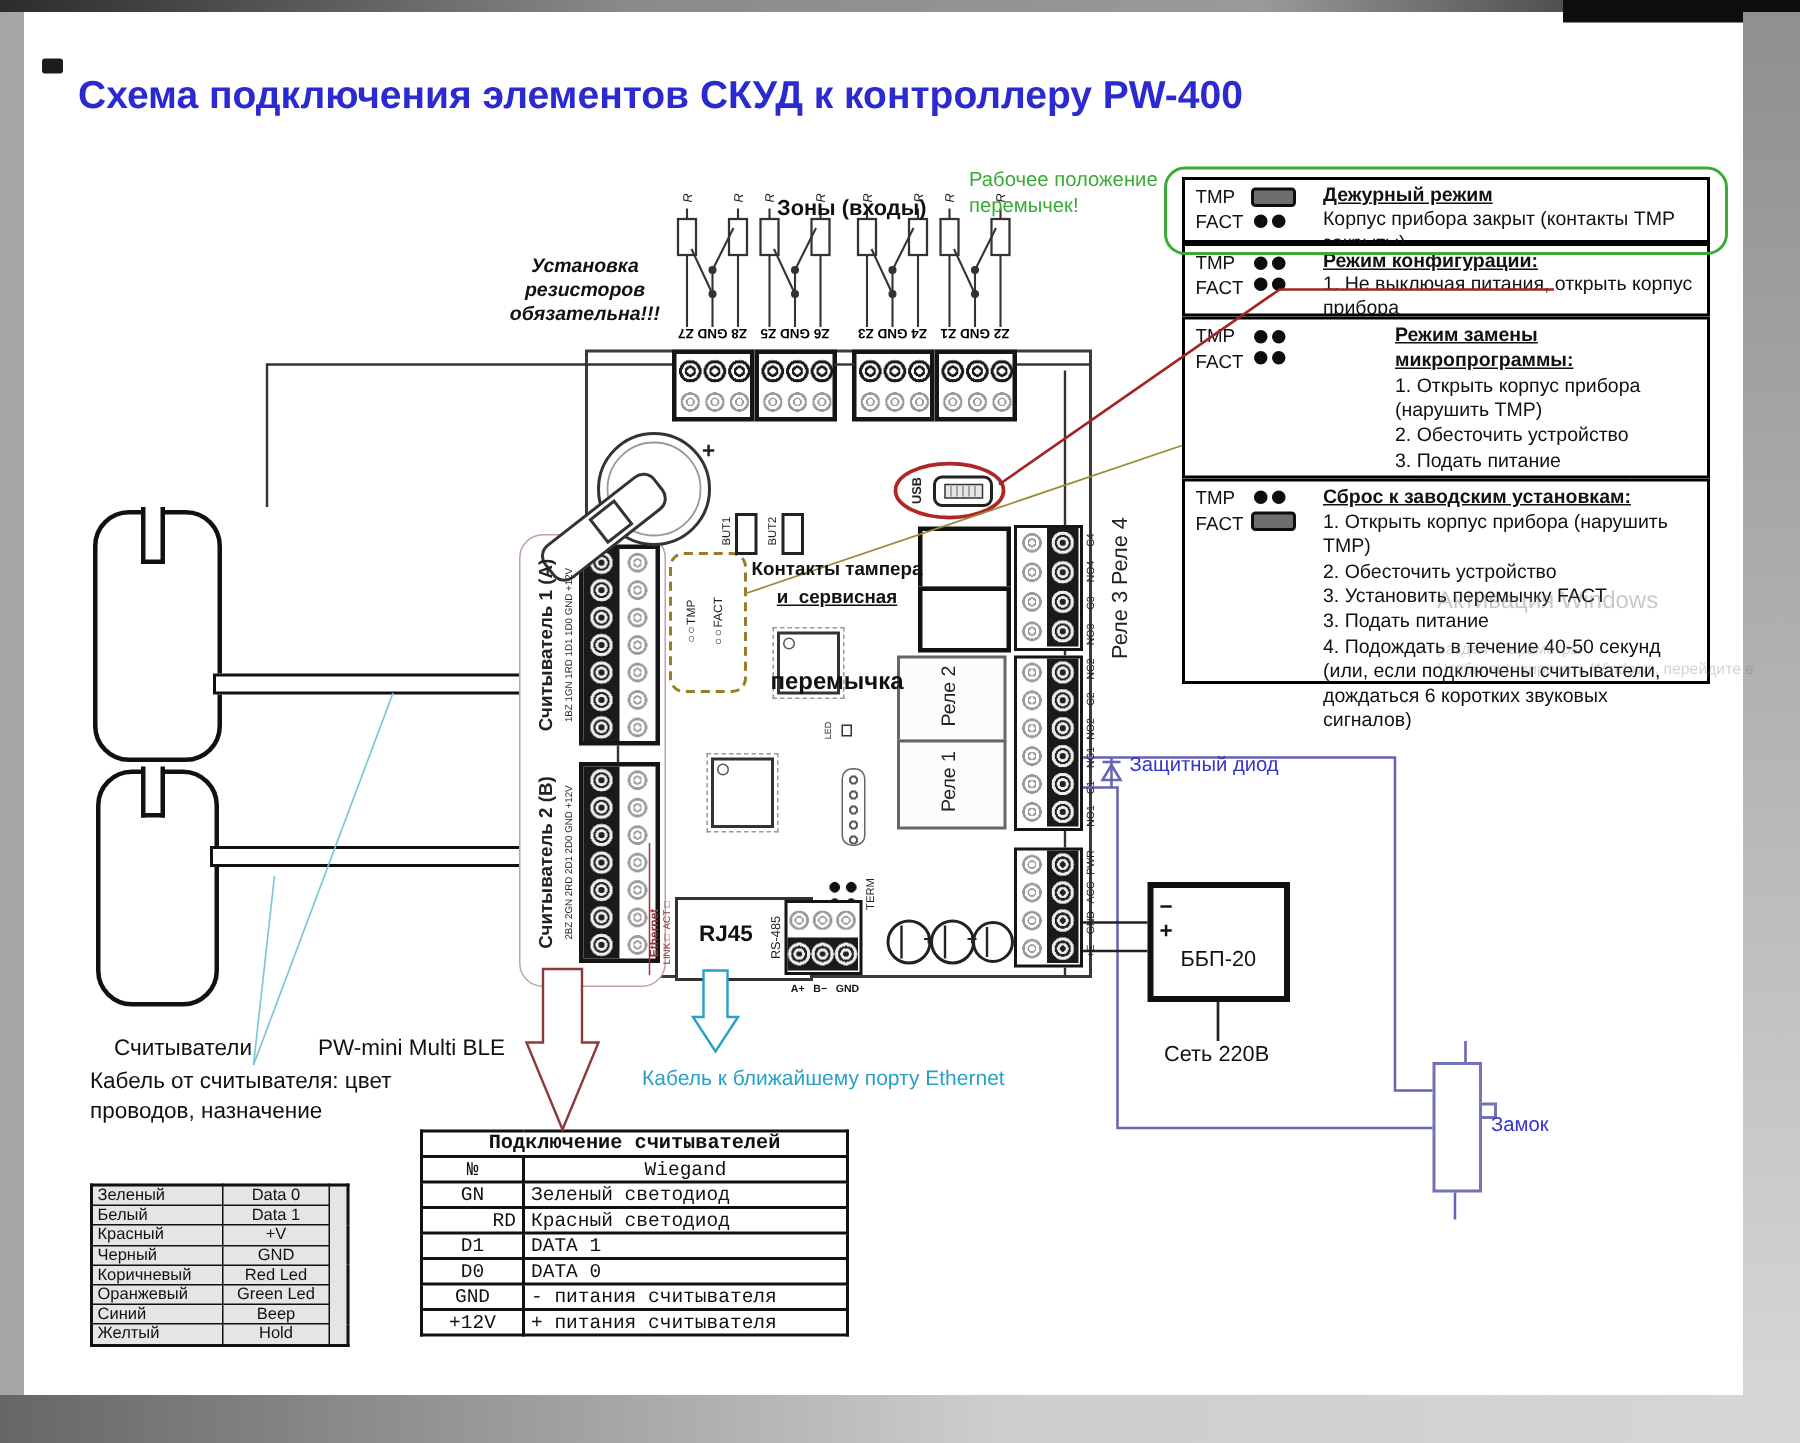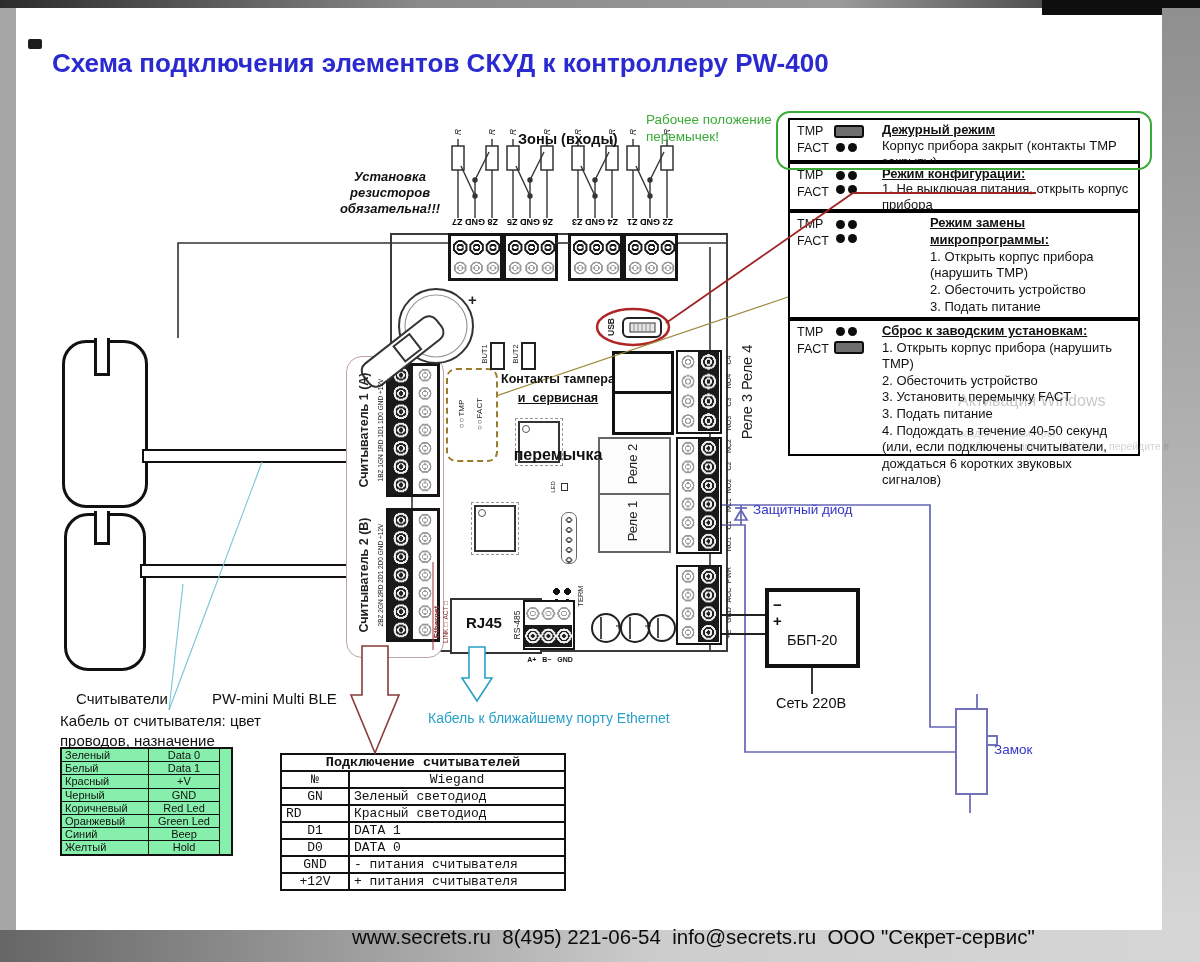--- a/index.html
+++ b/index.html
@@ -265,21 +265,21 @@
   <div class="lbl" style="left:773px;top:596px;font-size:15px;font-weight:bold;">−</div>
   <div class="lbl" style="left:773px;top:612px;font-size:15px;font-weight:bold;">+</div>
   <div class="lbl" style="left:787px;top:632px;font-size:14.5px;">ББП-20</div>
   <div class="lbl" style="left:776px;top:695px;font-size:14.5px;">Сеть 220В</div>
   <div class="abs" style="left:955px;top:708px;width:33px;height:87px;border:2px solid #7272b8;background:#fff;box-sizing:border-box;z-index:6;"></div>
   <div class="abs" style="left:986px;top:735px;width:12px;height:11px;border:2px solid #7272b8;background:#fff;box-sizing:border-box;z-index:6;"></div>
   <div class="lbl" style="left:994px;top:742px;font-size:13.5px;color:#3434c8;">Замок</div>
   <div class="lbl" style="left:753px;top:502px;font-size:13.5px;color:#3434c8;">Защитный диод</div>
   <div class="lbl" style="left:428px;top:710px;font-size:14px;color:#2aa0c8;">Кабель к ближайшему порту Ethernet</div>
 
-  <table class="wt abs" style="left:60px;top:747px;z-index:20;border:2.2px solid #111;background:#86efac;">
+  <table class="wt abs" style="left:60px;top:789px;z-index:20;border:2.2px solid #111;background:#e5e5e5;">
     <tbody>
         <tr>
           <td style="width:80px;">Зеленый</td>
           <td style="width:64px;text-align:center;">Data 0</td>
           <td style="width:5px;border-top:none;border-bottom:none;"></td>
         </tr>
     <tr>
           <td>Белый</td>
           <td style="text-align:center;">Data 1</td>
           <td style="border-top:none;border-bottom:none;"></td>
@@ -324,21 +324,21 @@
         </tr>
     <tr>
           <td style="width:58px;text-align:center;">№</td>
           <td style="width:206px;text-align:center;">Wiegand</td>
         </tr>
     <tr>
           <td style="text-align:center;">GN</td>
           <td>Зеленый светодиод</td>
         </tr>
     <tr>
-          <td style="text-align:left;">RD</td>
+          <td style="text-align:right;">RD</td>
           <td>Красный светодиод</td>
         </tr>
     <tr>
           <td style="text-align:center;">D1</td>
           <td>DATA 1</td>
         </tr>
     <tr>
           <td style="text-align:center;">D0</td>
           <td>DATA 0</td>
         </tr>
@@ -346,21 +346,20 @@
           <td style="text-align:center;">GND</td>
           <td>- питания считывателя</td>
         </tr>
     <tr>
           <td style="text-align:center;">+12V</td>
           <td>+ питания считывателя</td>
         </tr>
   </tbody>
     </table>
 
-  <div class="lbl" style="left:352px;top:925px;font-size:20.5px;color:#0b0b0b;z-index:80;">www.secrets.ru  8(495) 221-06-54  info@secrets.ru  ООО "Секрет-сервис"</div>
 
   <svg width="1200" height="962" style="position:absolute;left:0;top:0;z-index:50;pointer-events:none;">
 
     <g stroke="#333" stroke-width="1.4" fill="none">
       <g transform="translate(448,0)">
           <path d="M10 218 V170 M10 146 V139 M44 218 V170 M44 146 V139 M27 218 V180"></path>
           <rect x="4" y="146" width="12" height="24" fill="#fff" stroke-width="1.5"></rect>
           <rect x="38" y="146" width="12" height="24" fill="#fff" stroke-width="1.5"></rect>
           <line x1="27" y1="196" x2="13" y2="166"></line>
           <line x1="27" y1="180" x2="41" y2="152"></line>

